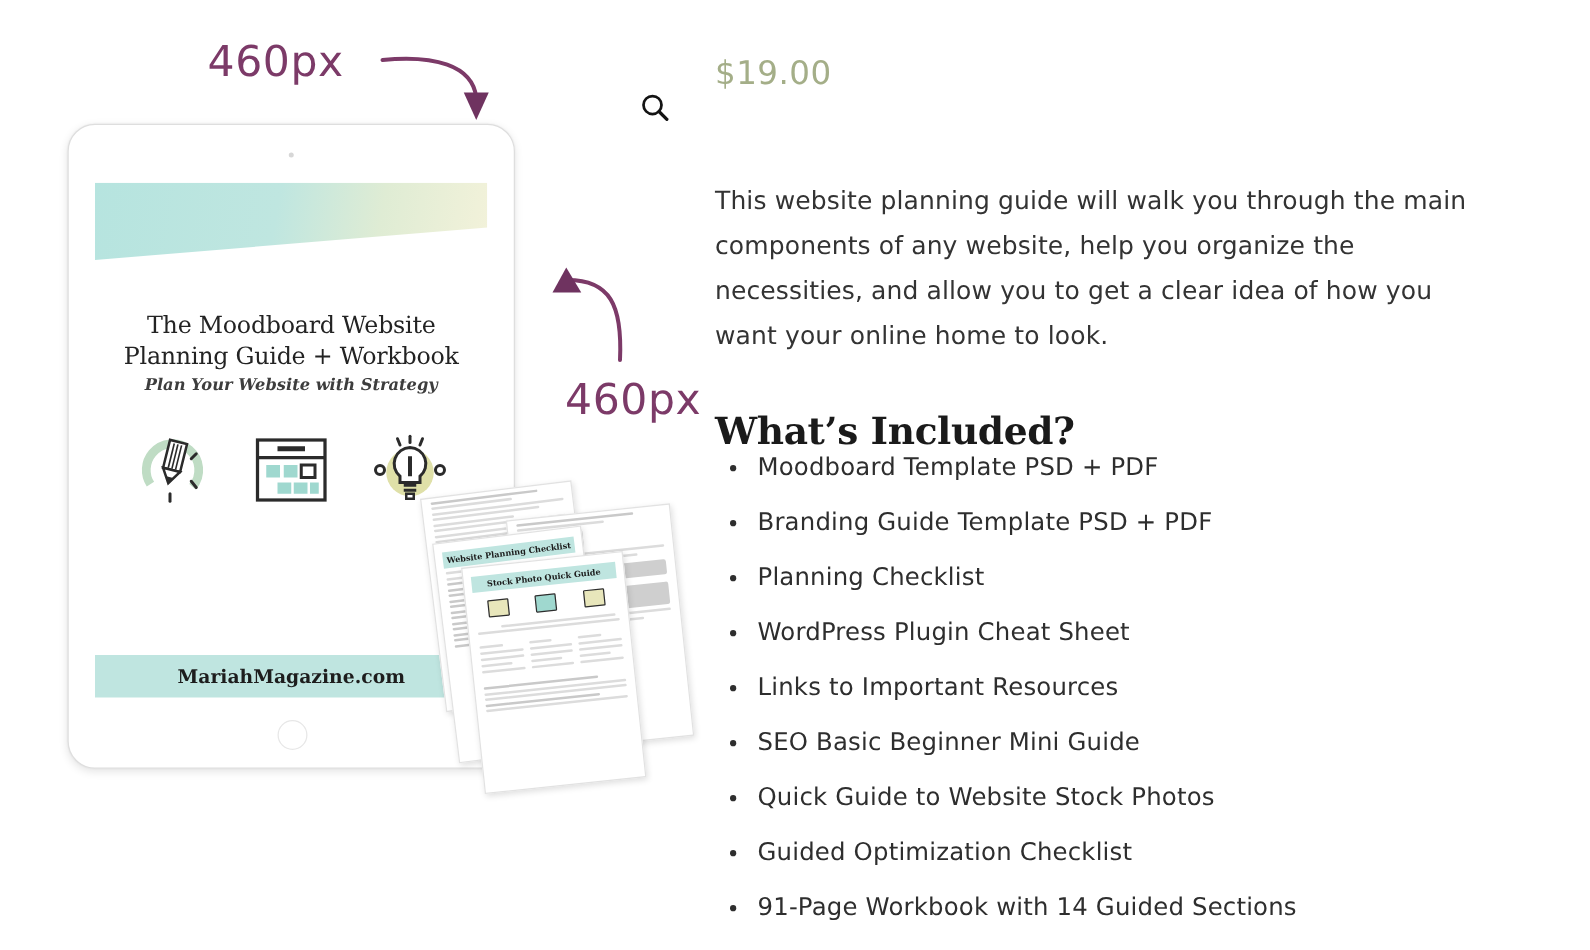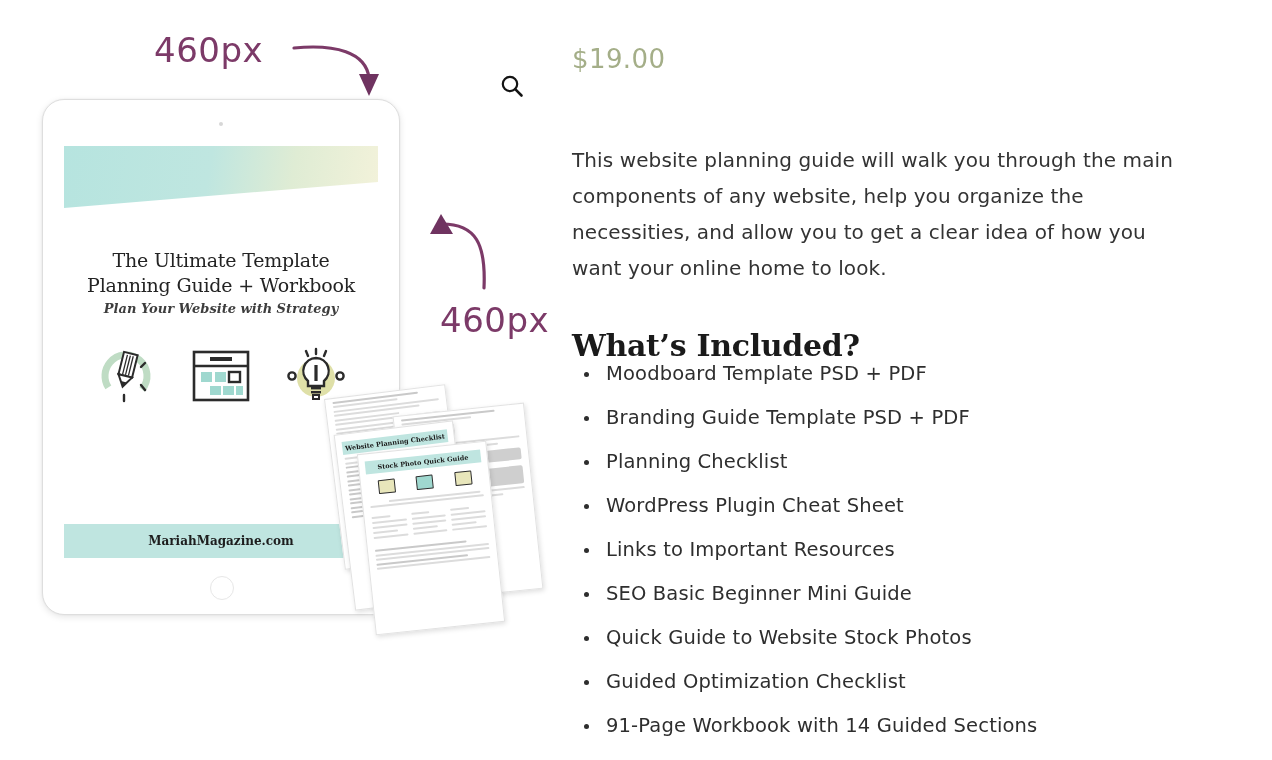--- a/index.html
+++ b/index.html
@@ -19,21 +19,21 @@
 
   
   .page {
     position: absolute;
     inset: 0;
   }
 
   
   .gallery {
     position: absolute;
-    left: 4px;
+    left: 16px;
     top: 0;
     width: 590px;
     height: 556px;
   }
 
   
   .anno-top-label {
     position: absolute;
     left: 150px;
     top: 30px;
@@ -178,21 +178,21 @@
     bottom: 8px;
     height: 34px;
     background: #bfe5e0;
     display: flex;
     align-items: center;
     justify-content: center;
   }
   .cover-footer span {
     font-family: "DejaVu Serif", serif;
     font-weight: bold;
-    font-size: 12px;
+    font-size: 15px;
     color: #1d1d1d;
   }
 
   
   .papers {
     position: absolute;
     left: 300px;
     top: 385px;
     width: 240px;
     height: 250px;
@@ -353,21 +353,21 @@
 
     <div class="tablet">
       <div class="tablet-cam"></div>
       <div class="tablet-home"></div>
 
       <div class="tablet-screen">
         <div class="cover">
           <div class="cover-band"></div>
 
           <div class="cover-title">
-            <div>The Ultimate Template</div>
+            <div>The Moodboard Website</div>
             <div>Planning Guide + Workbook</div>
           </div>
 
           <div class="cover-sub">Plan Your Website with Strategy</div>
 
           <div class="cover-icons">
 
             <svg width="62" height="62" viewBox="0 0 62 62">
               <path d="M31 10 a21 21 0 1 0 0 42 a21 21 0 1 0 0 -42" fill="none" stroke="#bfdcc4" stroke-width="7" stroke-dasharray="92 40" transform="rotate(130 31 31)"></path>
               <g transform="rotate(14 31 28)">

